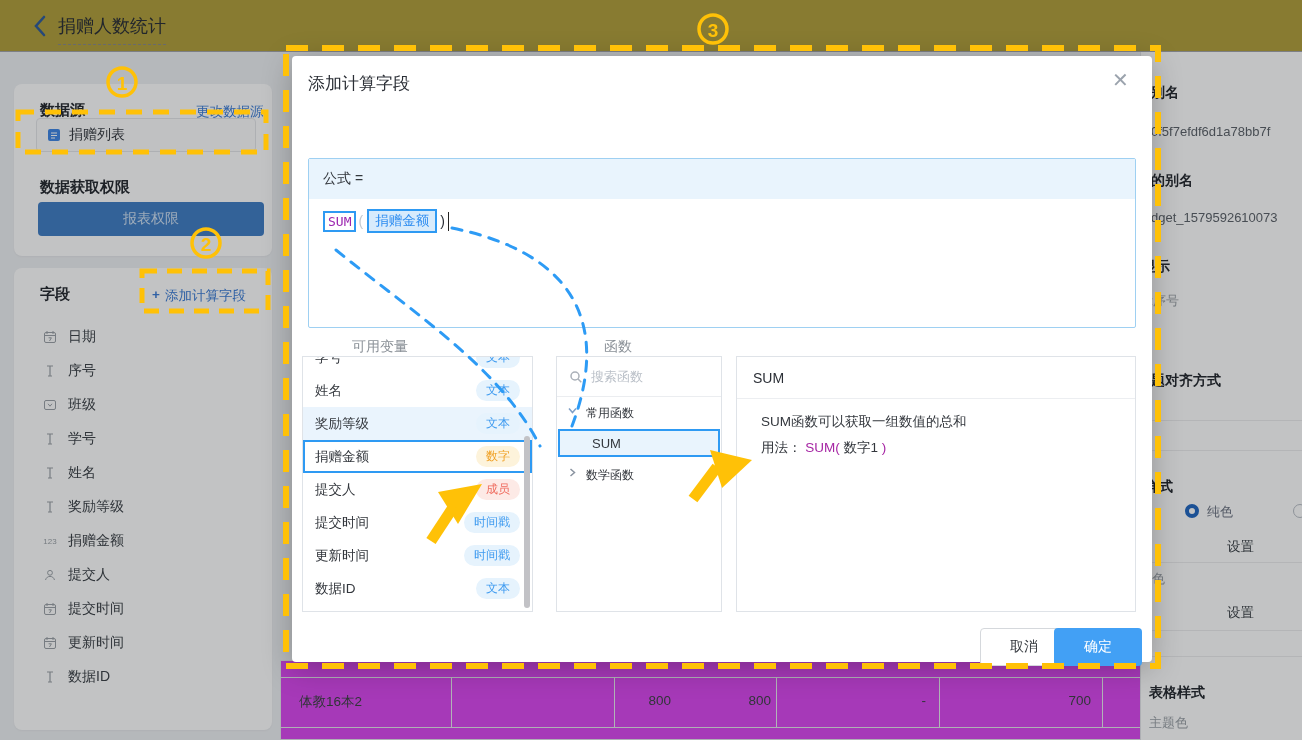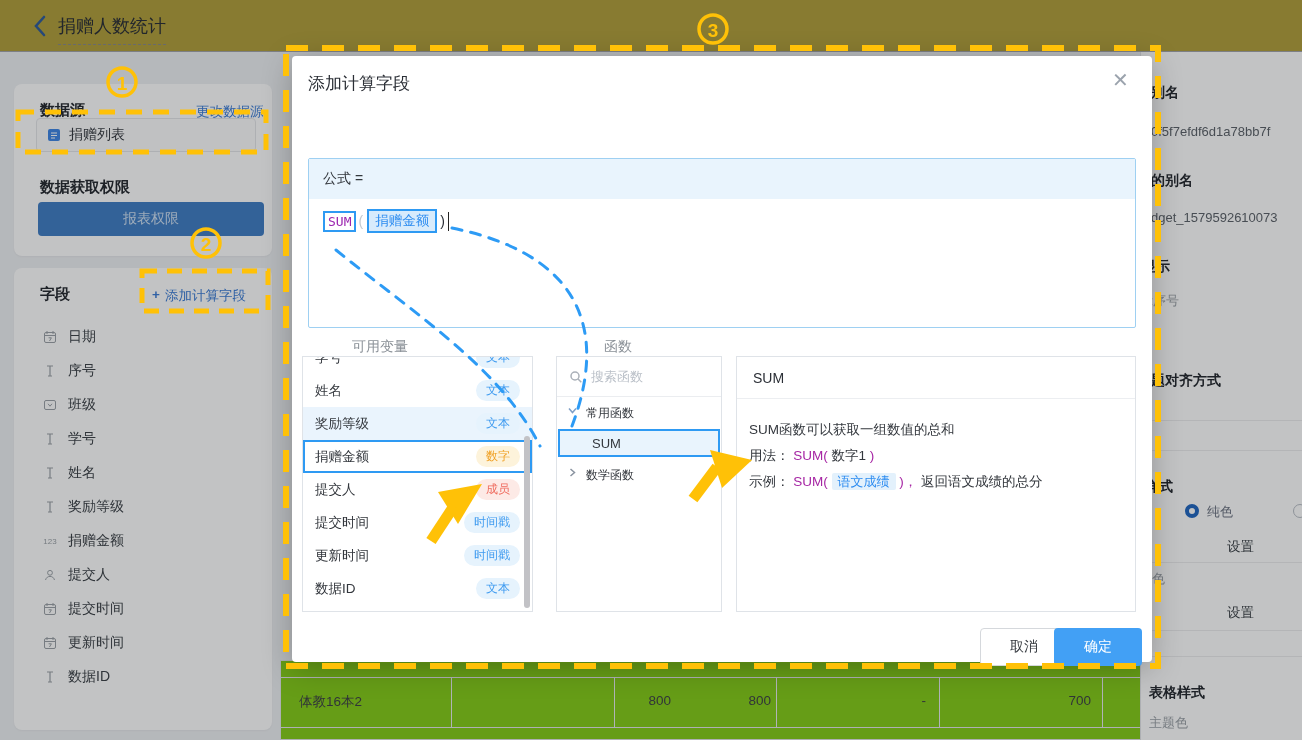--- a/index.html
+++ b/index.html
@@ -26,21 +26,21 @@
   .rp-lbl { font-size:14px; font-weight:bold; color:#23272d; }
   .rp-val { font-size:13px; color:#5b6168; }
   .rp-muted { font-size:13px; color:#9aa0a6; }
   .rp-set { font-size:13.5px; color:#3b4046; cursor:pointer; }
   .rp-div { left:0; height:1px; width:166px; background:#ececee; }
   .radio { width:14px; height:14px; border-radius:50%; background:#fff; }
   .radio.sel { border:4px solid #1f66c0; }
   .radio.off { border:1px solid #b9bec6; }
 
   
-  .btable { left:280px; top:660px; width:880px; height:80px; background:#84cc16; border:1px solid #e4e6ea; }
+  .btable { left:280px; top:660px; width:880px; height:80px; background:#d946ef; border:1px solid #e4e6ea; }
   .btable .h { position:absolute; left:0; width:878px; height:1px; background:#e4e6ea; }
   .btable .v { position:absolute; top:16px; width:1px; height:50px; background:#e9ebee; }
   .bcell { position:absolute; font-size:13.5px; color:#3c4043; top:32px; }
   .bval { width:100px; text-align:right; }
 
   
   .dim { inset:0; background:rgba(18,22,28,0.26); z-index:5; }
   .dim-top { left:0; top:0; width:1302px; height:52px; background:rgba(18,22,28,0.32); z-index:6; }
 
   
@@ -70,21 +70,21 @@
   .b-mem { color:#ef6b5e; background:#fdeae6; }
   .thumb { position:absolute; right:2px; top:79px; width:6px; height:172px; background:#c2c2c6; border-radius:3px; cursor:grab; }
   .fnbox { left:264px; top:300px; width:166px; height:256px; border:1px solid #dfe3e8; background:#fff; }
   .srch { position:absolute; left:0; top:0; width:164px; height:40px; border-bottom:1px solid #ebedf0; display:flex; align-items:center; gap:8px; padding:0 12px; }
   .srch input { border:none; outline:none; width:110px; font-size:13px; color:#33373d; }
   .srch input::placeholder { color:#b9bfc7; }
   .trow { position:absolute; display:flex; gap:8px; font-size:12px; color:#33373d; cursor:pointer; }
   .fn-sel { position:absolute; left:1px; top:72px; width:162px; height:28px; border:2px solid #2e9af3; background:#e9f4fd; display:flex; align-items:center; padding-left:32px; font-size:13px; color:#33373d; cursor:pointer; }
   .dbox { left:444px; top:300px; width:400px; height:256px; border:1px solid #dfe3e8; background:#fff; }
   .d-head { position:absolute; left:0; top:0; width:398px; height:42px; border-bottom:1px solid #eceef1; display:flex; align-items:center; padding-left:16px; font-size:14px; color:#2b2f36; }
-  .d-line { position:absolute; left:12px; font-size:13.5px; color:#33373d; white-space:nowrap;margin-top:8px; }
+  .d-line { position:absolute; left:24px; font-size:13.5px; color:#33373d; white-space:nowrap; }
   .fn-purple { color:#a626a4; }
   .chip { background:#e3f1fc; color:#2d8cf0; padding:1px 6px; border-radius:2px; font-size:13px; }
   .btn-cancel { left:660px; top:572px; width:88px; height:38px; background:#fff; border:1px solid #d5d8dc; border-radius:4px; font-size:14px; color:#33373d; cursor:pointer;margin-left:28px; }
   .btn-ok { left:762px; top:572px; width:88px; height:38px; background:#42a0f5; border:none; border-radius:4px; font-size:14px; color:#fff; cursor:pointer; }
 
   .anno { left:0; top:0; z-index:30; pointer-events:none; }
 </style>
 </head>
 <body>
 
@@ -334,27 +334,20 @@
 
     <div class="m dbox">
       <div class="d-head">SUM</div>
       <div class="d-line" style="top:56px;">SUM函数可以获取一组数值的总和</div>
       <div class="d-line" style="top:82px;">
         <span>用法：</span>
         <span class="fn-purple">SUM(</span>
         <span>数字1</span>
         <span class="fn-purple">)</span>
       </div>
-      <div class="d-line" style="top:108px;">
-        <span>示例：</span>
-        <span class="fn-purple">SUM(</span>
-        <span class="chip">语文成绩</span>
-        <span class="fn-purple">)，</span>
-        <span>返回语文成绩的总分</span>
-      </div>
     </div>
 
     <button class="m btn-cancel">取消</button>
     <button class="m btn-ok">确定</button>
   </div>
 
   <svg class="abs anno" width="1302" height="740" viewBox="0 0 1302 740">
 
     <rect x="18" y="112" width="248" height="40" fill="none" stroke="#ffc107" stroke-width="5" stroke-dasharray="16 11"></rect>
     <rect x="142" y="271" width="126" height="40" fill="none" stroke="#ffc107" stroke-width="5" stroke-dasharray="15 10"></rect>

